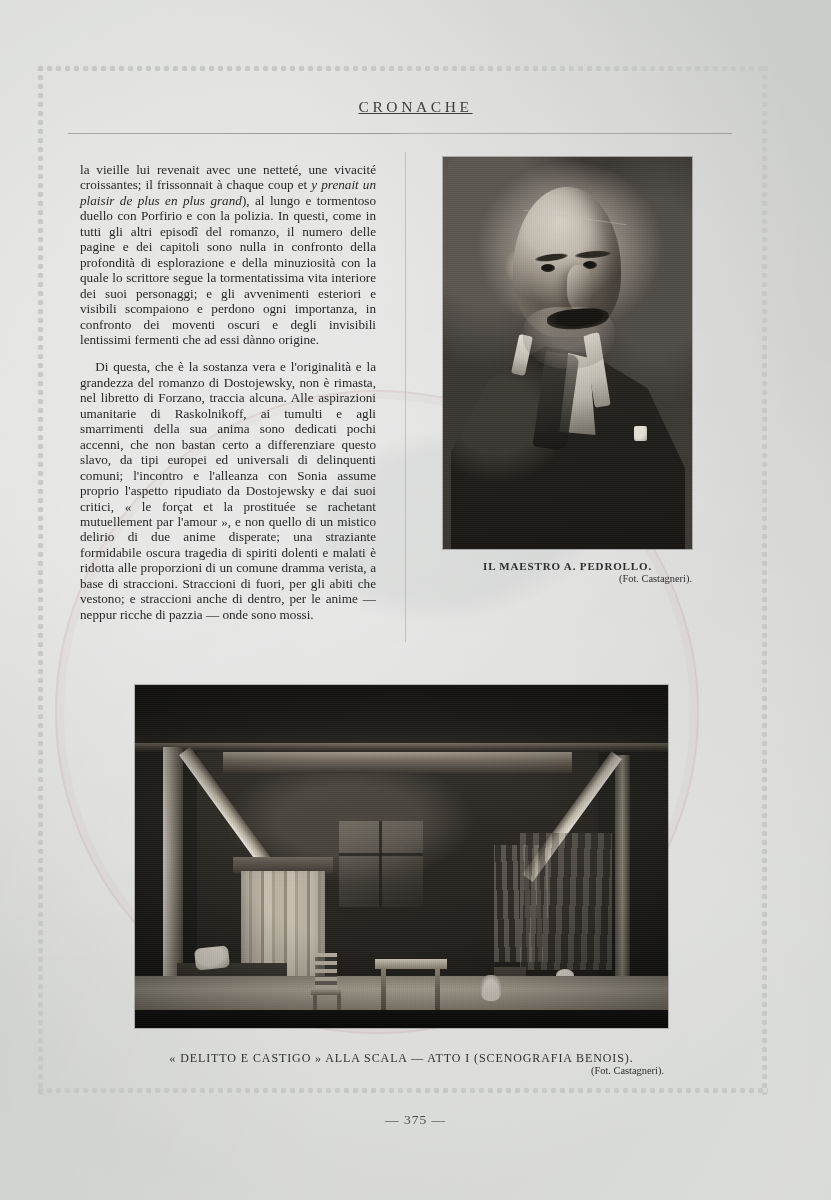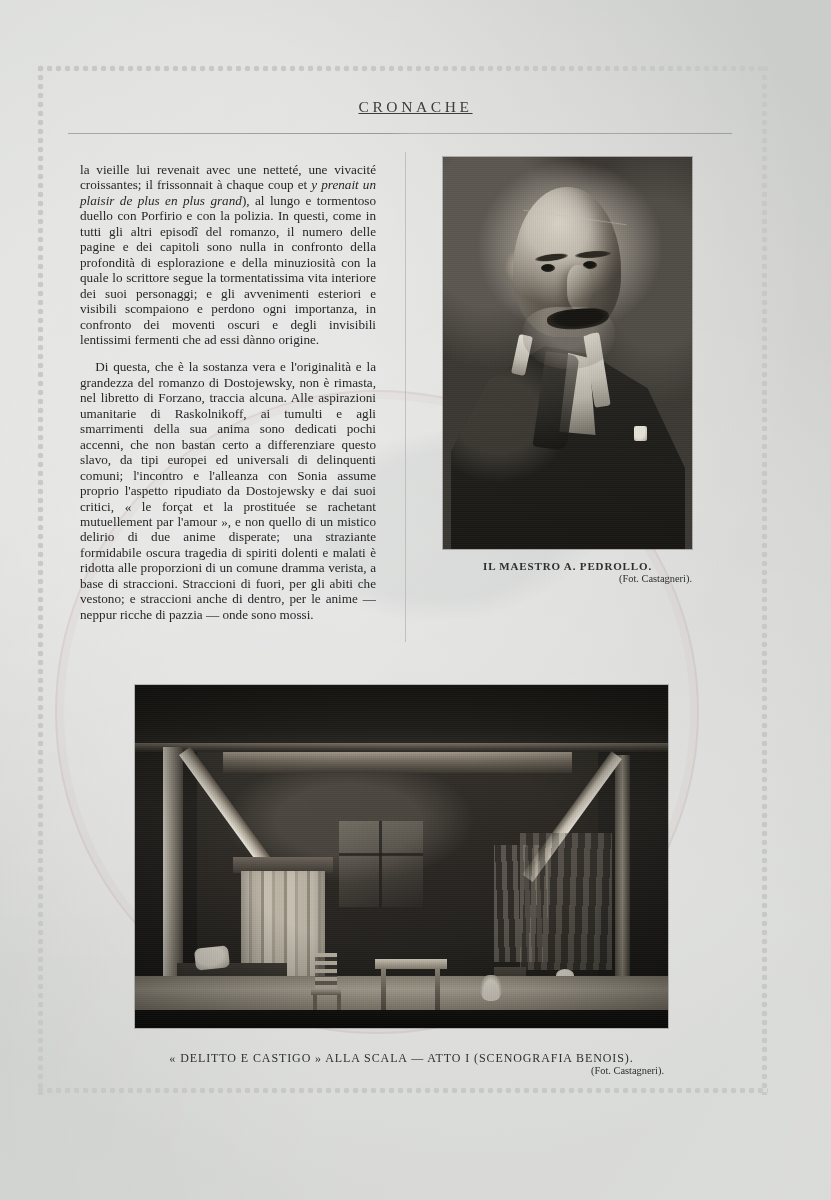--- a/index.html
+++ b/index.html
@@ -526,14 +526,15 @@
     <div class="st-chair-leg2"></div>
     <div class="st-cat"></div>
     <div class="st-apron"></div>
     <div class="st-vig"></div>
     <div class="st-grain"></div>
   </div>
 
   <div class="caption cap-stage-title">« DELITTO E CASTIGO » ALLA SCALA — ATTO I (SCENOGRAFIA BENOIS).</div>
   <div class="caption cap-stage-credit">(Fot. Castagneri).</div>
 
+  <div class="folio">— 375 —</div>
 
 </div>
 
 </body></html>

